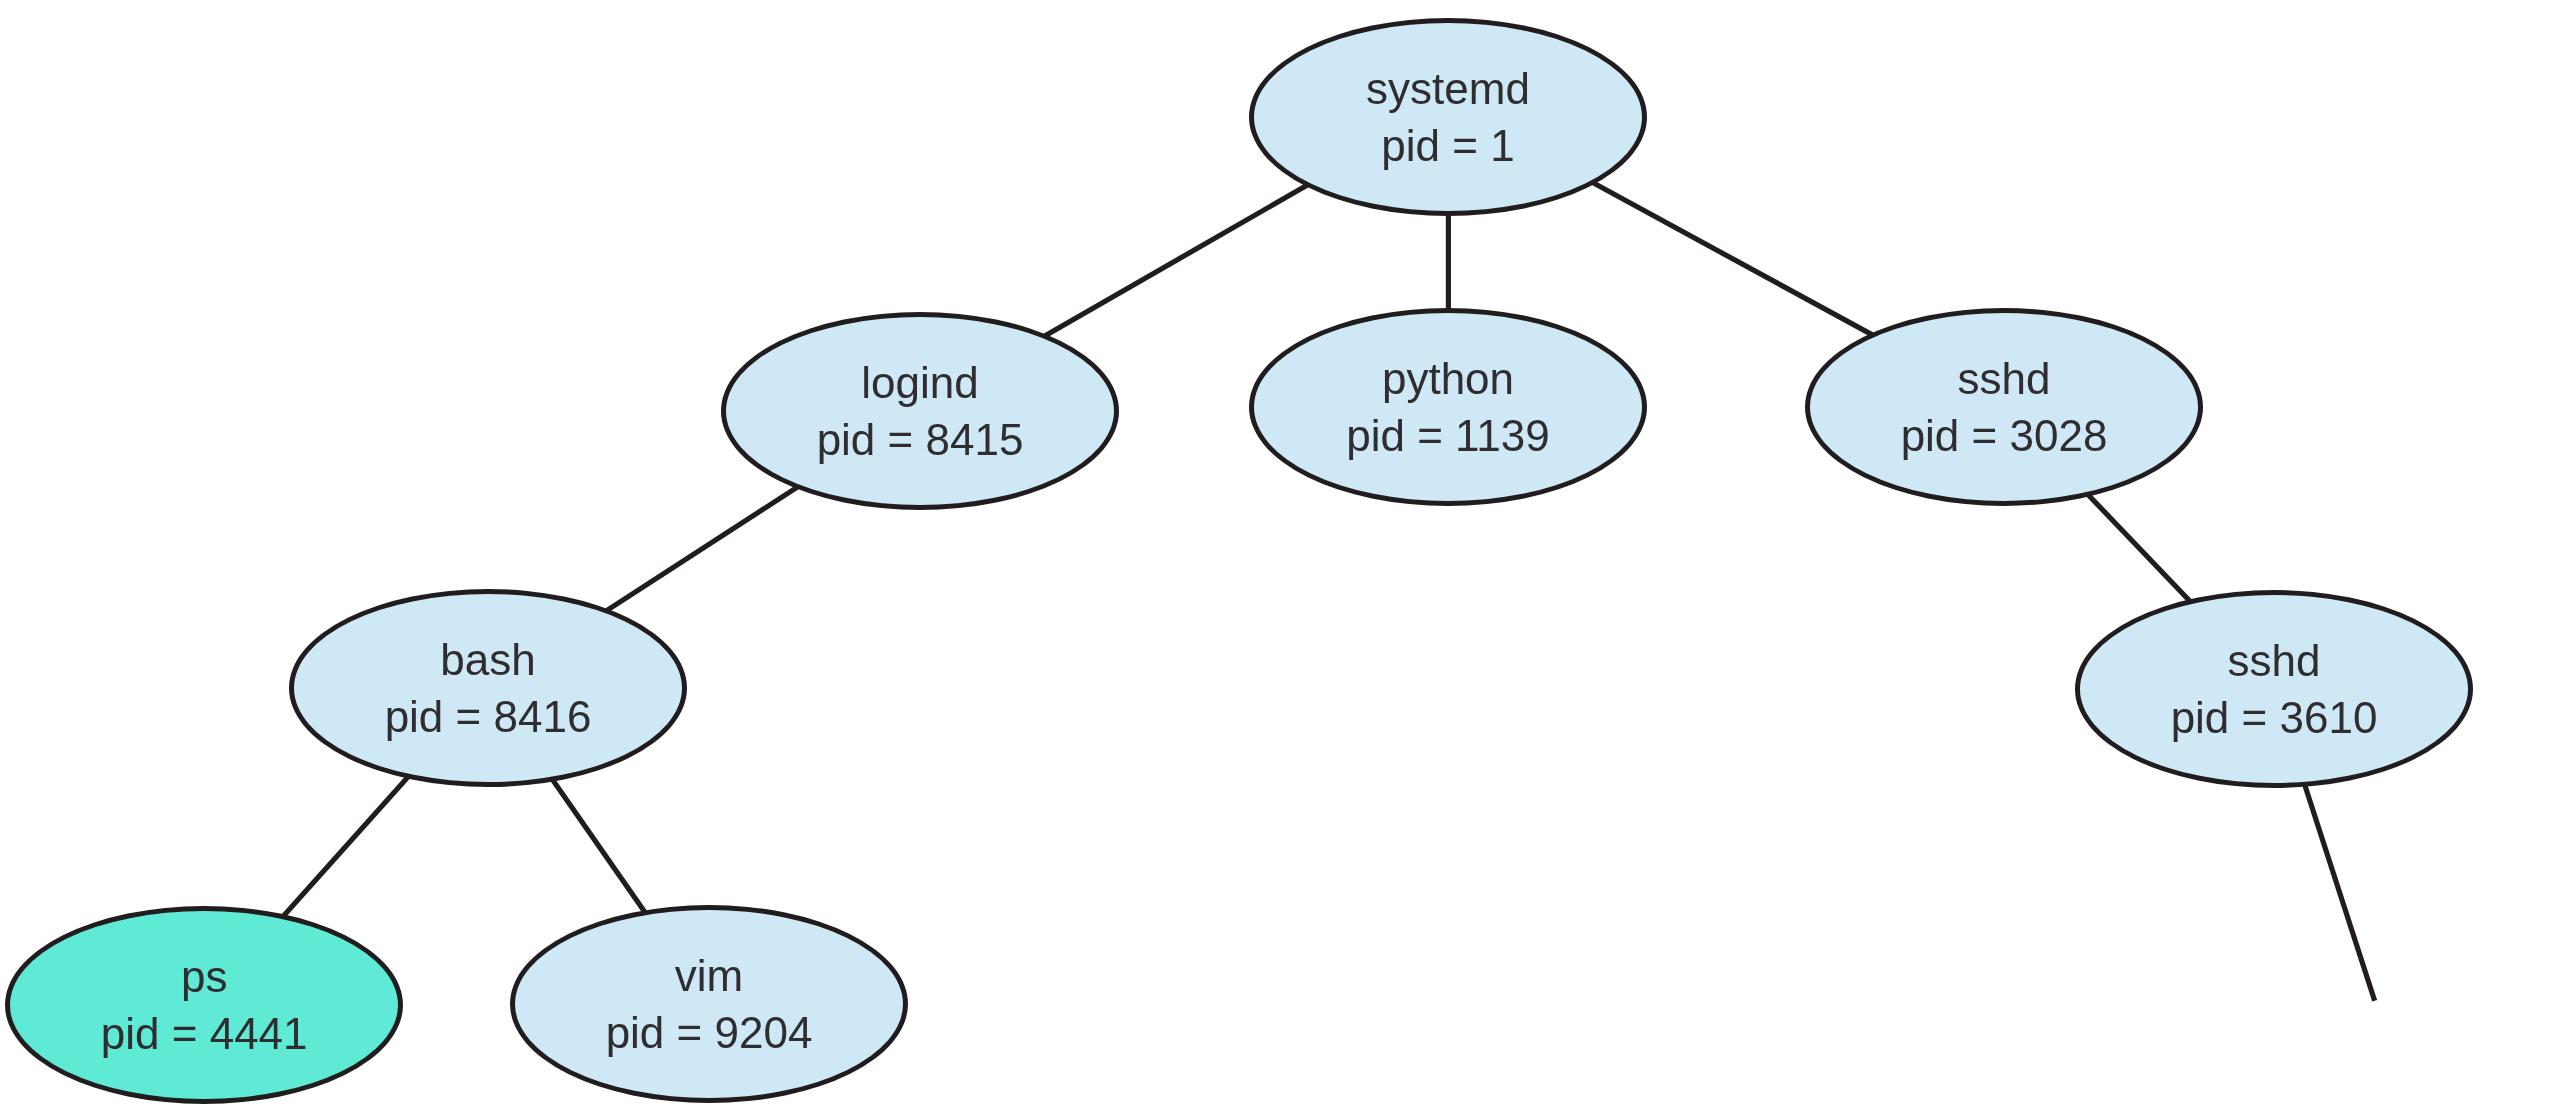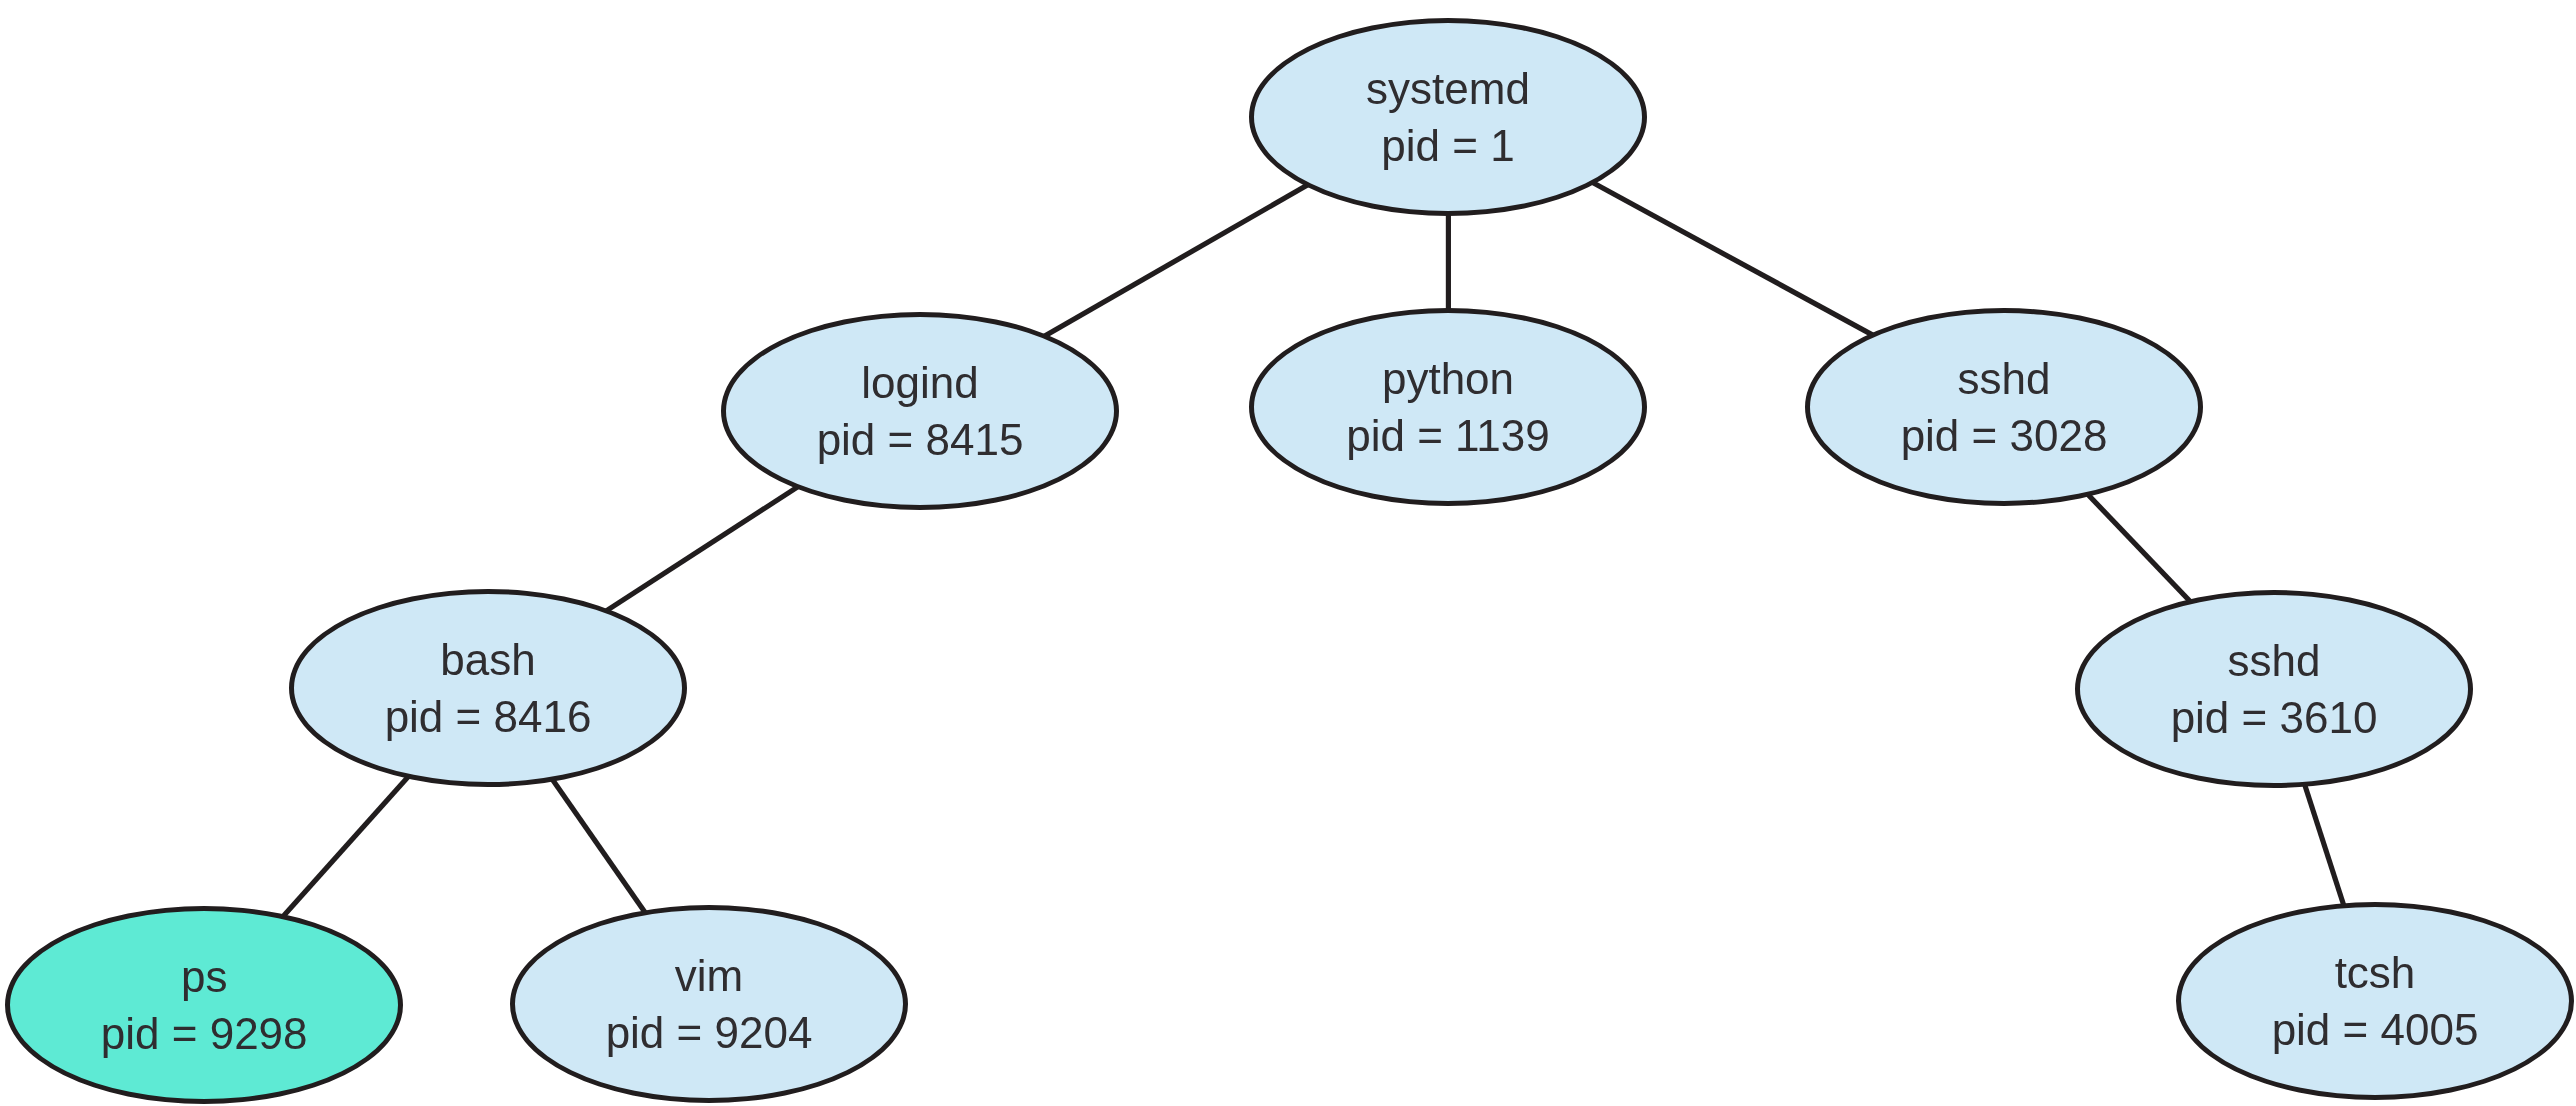--- a/index.html
+++ b/index.html
@@ -77,24 +77,20 @@
     <div class="node" style="left: 289px; top: 589px; width: 398px; height: 198px; background: rgb(207, 232, 246); border-color: rgb(33, 29, 30); border-width: 5.2px;">
     <div class="line">bash</div>
     <div class="line">pid = 8416</div>
   </div>
     <div class="node" style="left: 2075px; top: 590px; width: 398px; height: 198px; background: rgb(207, 232, 246); border-color: rgb(33, 29, 30); border-width: 5.2px;">
     <div class="line">sshd</div>
     <div class="line">pid = 3610</div>
   </div>
     <div class="node" style="left: 5.2px; top: 906px; width: 398px; height: 198px; background: #5eead4; border-color: rgb(33, 29, 30); border-width: 5.2px;">
     <div class="line">ps</div>
-    <div class="line">pid = 9298</div>
+    <div class="line">pid = 4441</div>
   </div>
     <div class="node" style="left: 510px; top: 905px; width: 398px; height: 198px; background: rgb(207, 232, 246); border-color: rgb(33, 29, 30); border-width: 5.2px;">
     <div class="line">vim</div>
     <div class="line">pid = 9204</div>
   </div>
-    <div class="node" style="left: 2176px; top: 902px; width: 398px; height: 198px; background: rgb(207, 232, 246); border-color: rgb(33, 29, 30); border-width: 5.2px;">
-    <div class="line">tcsh</div>
-    <div class="line">pid = 4005</div>
-  </div>
   </div>
 
 
 </body></html>

